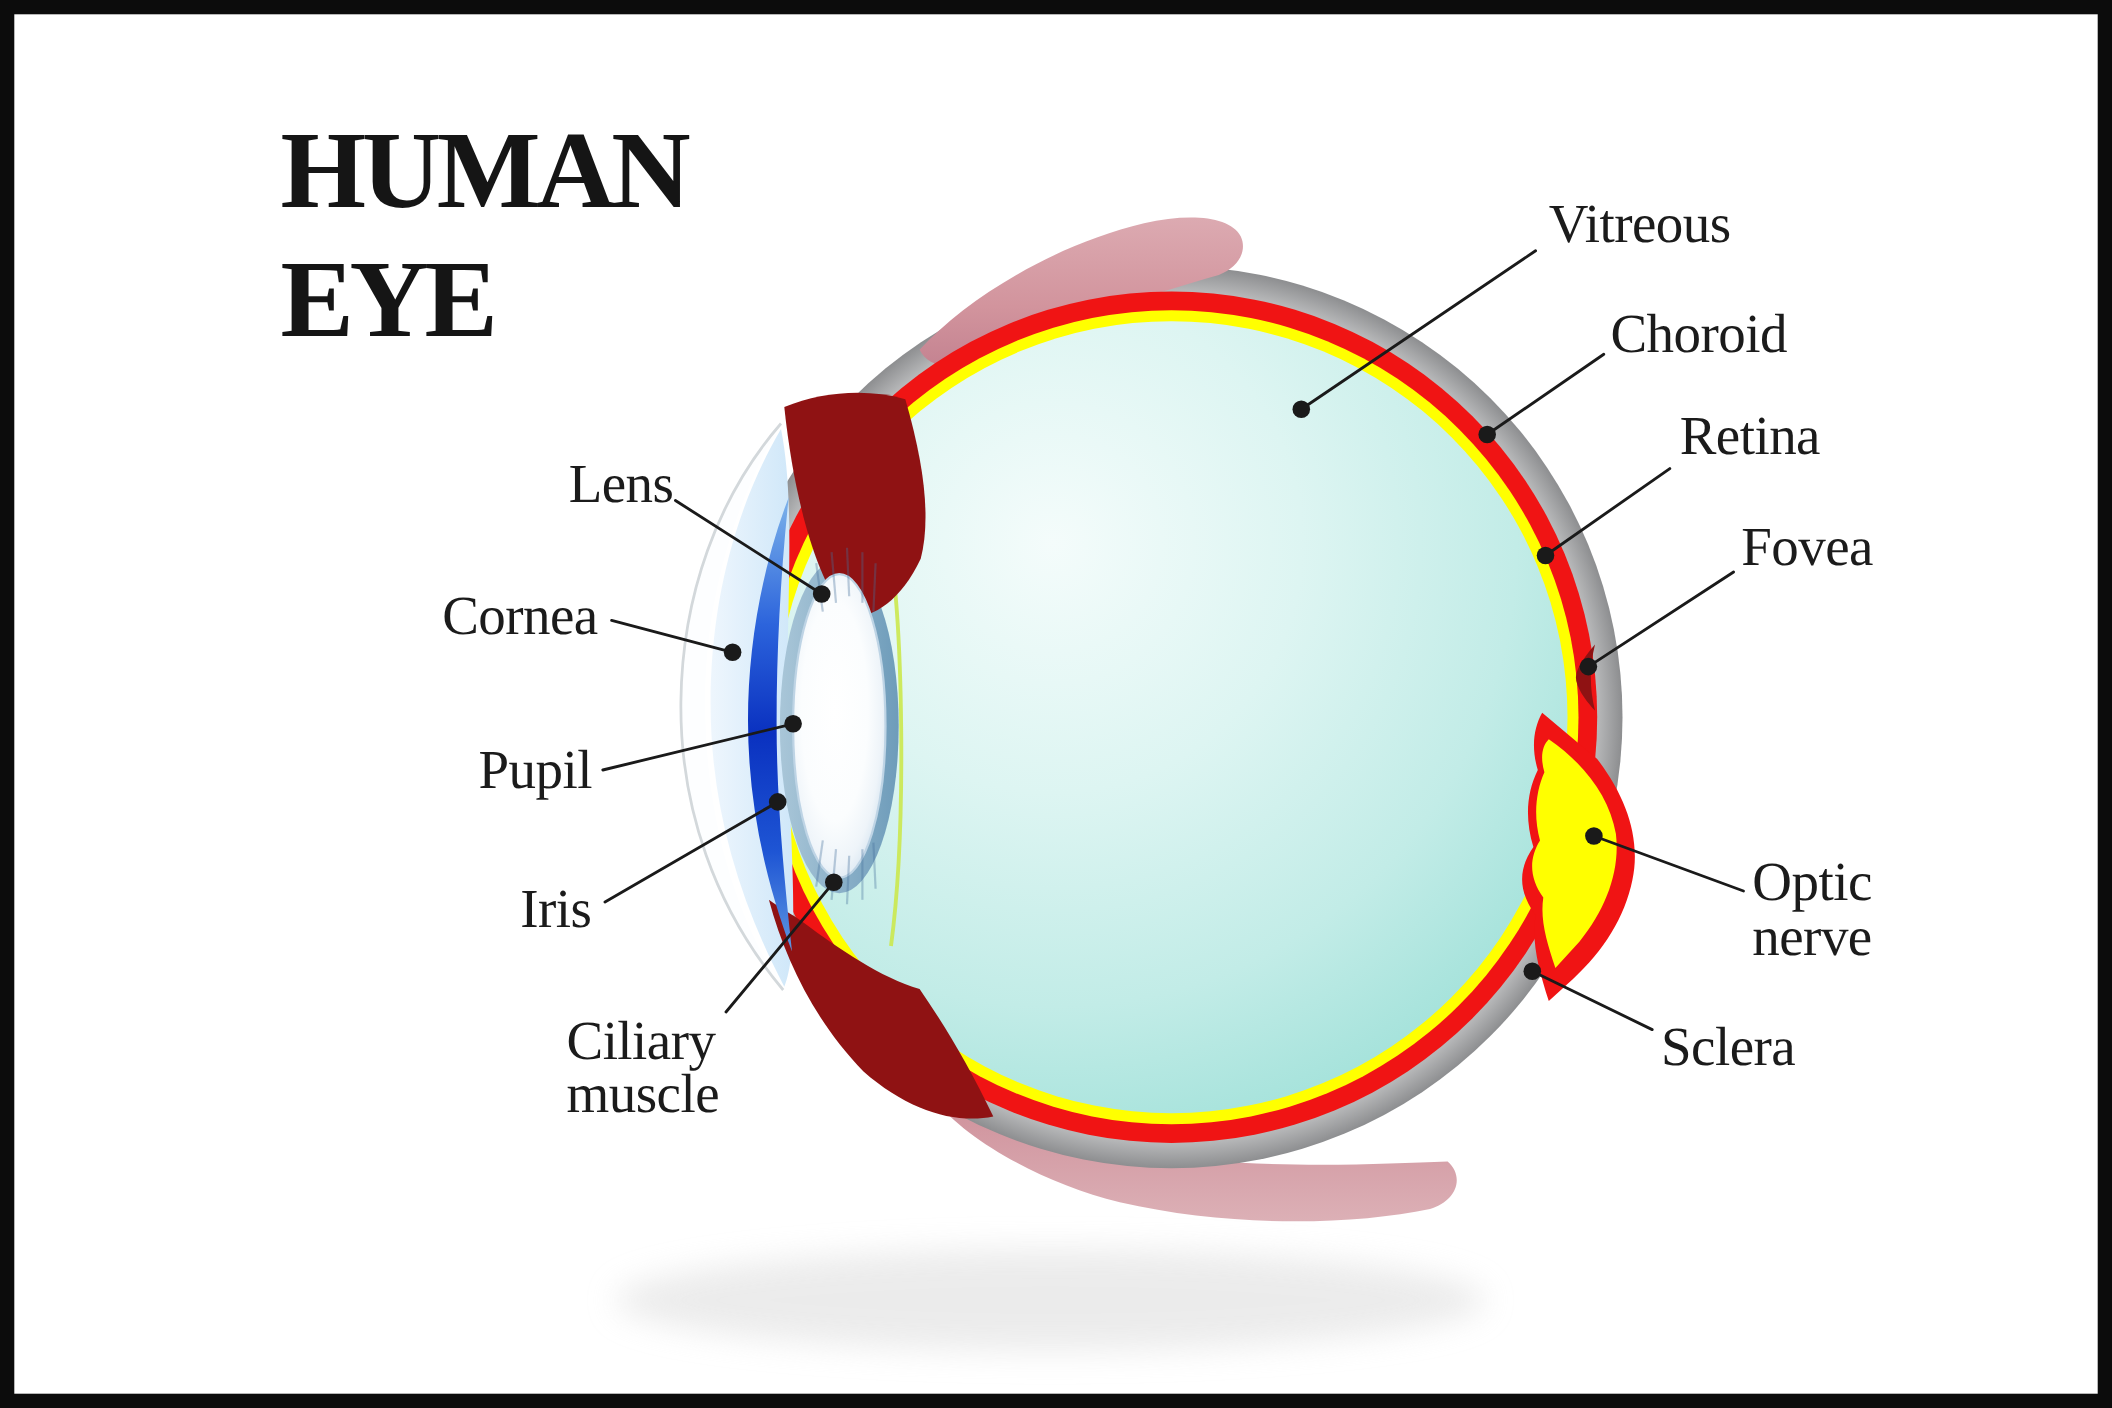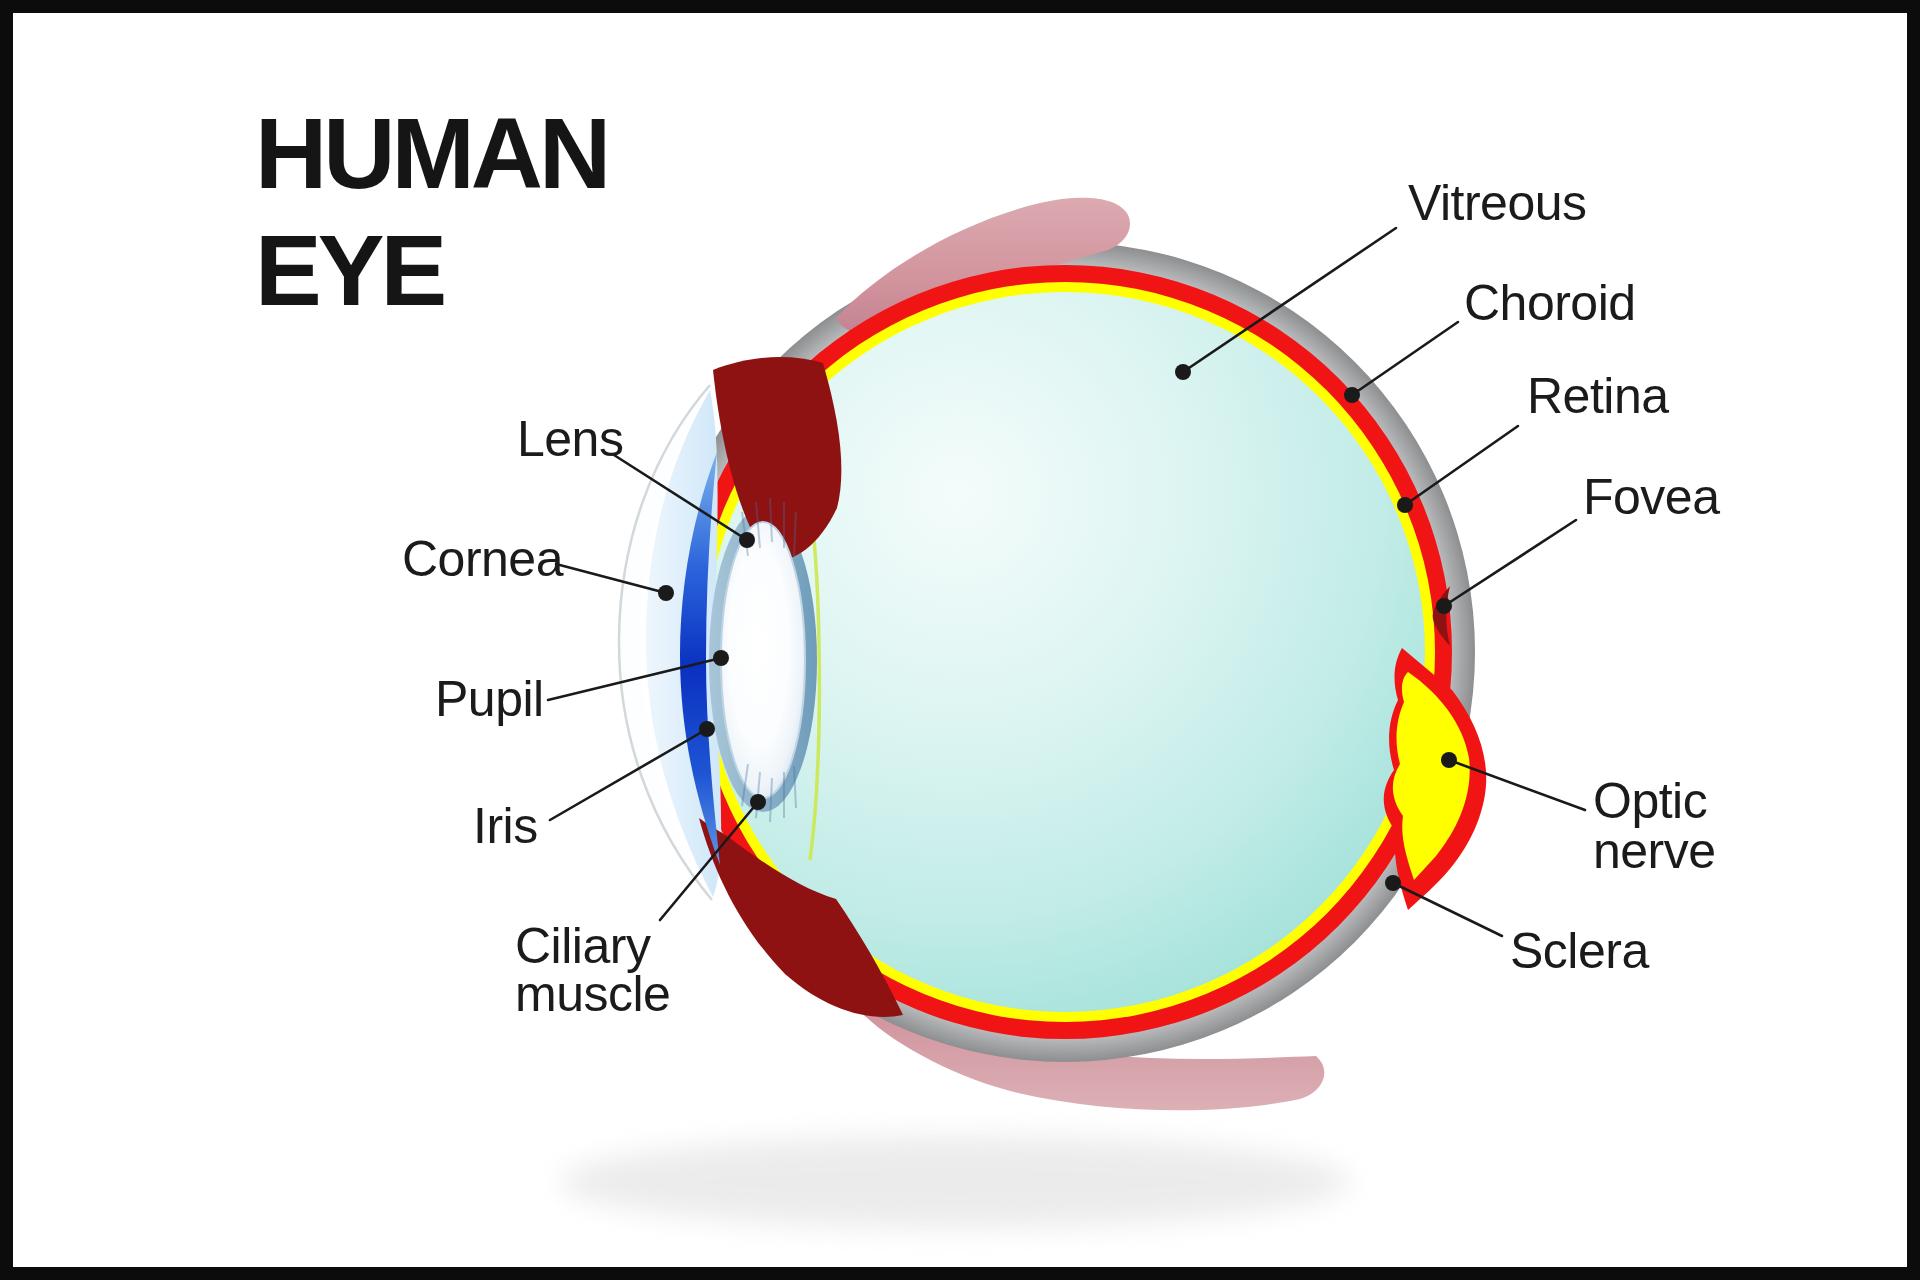--- a/index.html
+++ b/index.html
@@ -1,17 +1,17 @@
 <!DOCTYPE html>
 <html><head>
 <meta charset="utf-8">
 <style>
   html,body{margin:0;padding:0;background:#ffffff;}
   .stage{position:relative;width:1920px;height:1280px;overflow:hidden;background:#86efac;
-         font-family:Liberation Sans, sans-serif;}
+         font-family:Liberation Serif, serif;}
   svg{position:absolute;left:0;top:0;}
   text{fill:#1b1b1b;}
   .lbl{font-size:50px;letter-spacing:-0.5px;}
   .ttl{font-size:100px;font-weight:bold;letter-spacing:-4px;fill:#151515;}
   .leader{stroke:#1a1a1a;stroke-width:2.6;fill:none;stroke-linecap:round;}
 </style>
 </head>
 <body>
 
 <div class="stage">

